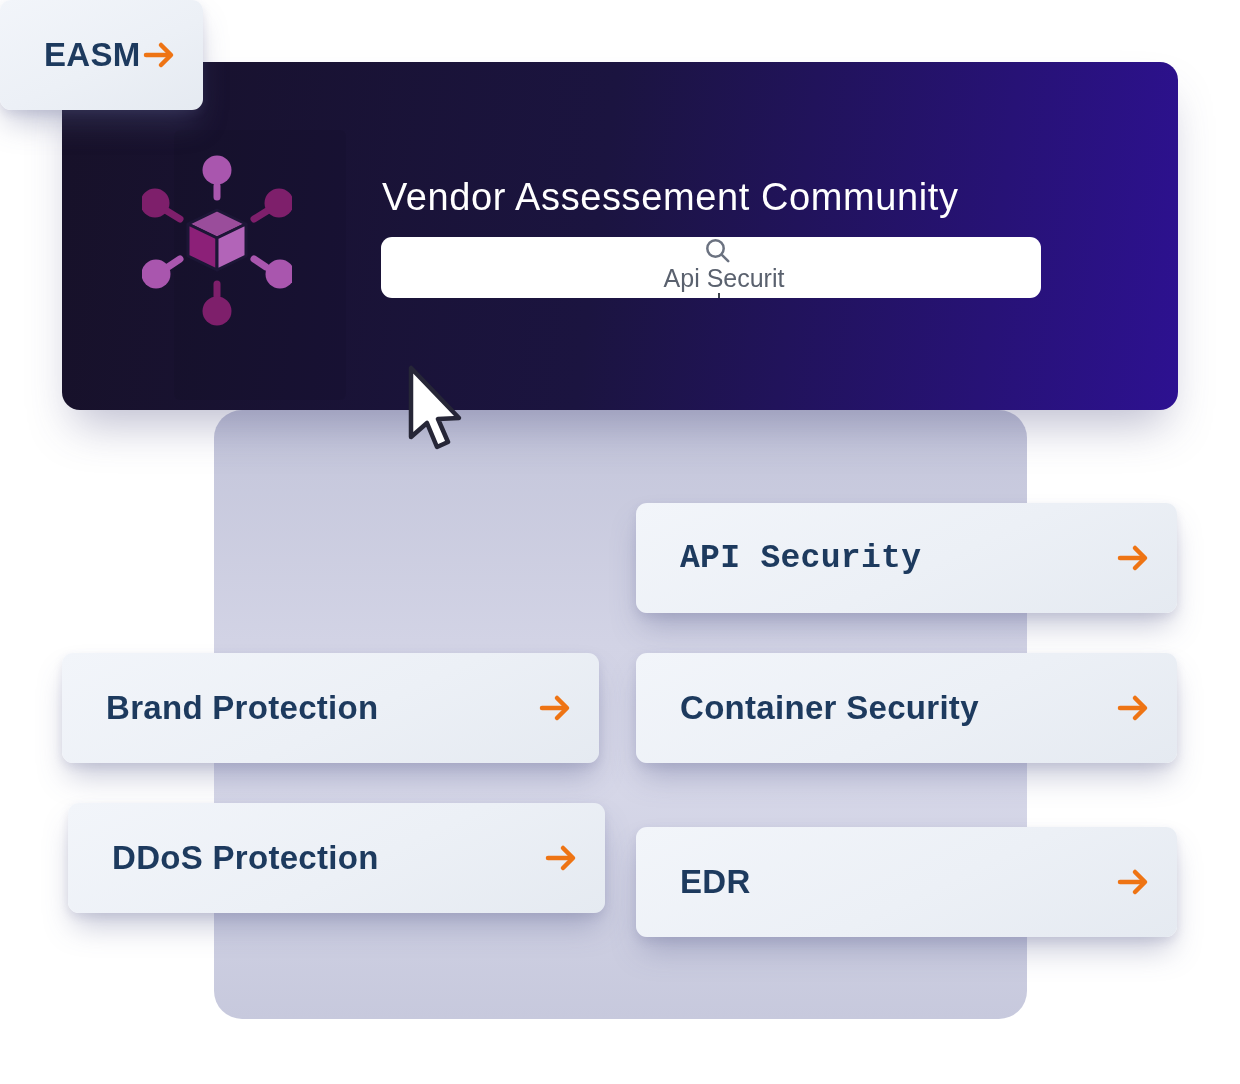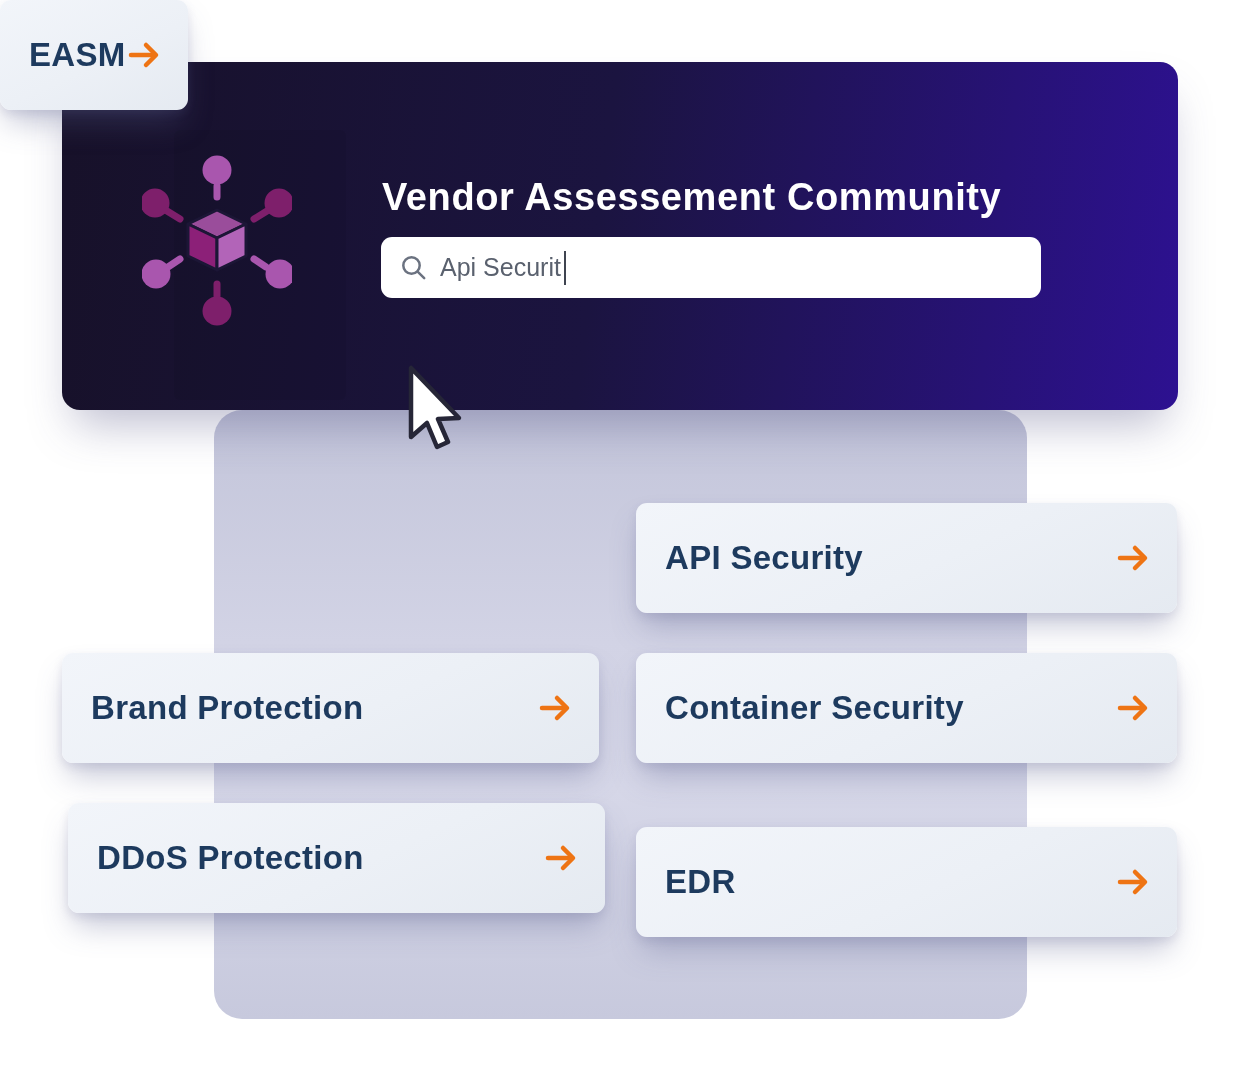--- a/index.html
+++ b/index.html
@@ -38,35 +38,36 @@
   }
   .hero-logo {
     position: absolute;
     left: 80px; top: 88px;
     width: 150px; height: 180px;
   }
   .hero-title {
     position: absolute;
     left: 320px; top: 114px;
     font-size: 38px;
-    font-weight: 700;
+    font-weight: 400;
     letter-spacing: 0.6px;
     color: #ffffff;
     white-space: nowrap;
   }
   .search-box {
     position: absolute;
     left: 319px; top: 175px;
     width: 660px; height: 61px;
     background: #ffffff;
     border-radius: 11px;
     display: flex;
     align-items: center;
-    padding-left: 19px;
+    padding-left: 13px;
     cursor: text;
+    flex-direction: column;
   }
   .search-box .mag { flex: 0 0 auto; display: block; }
   .search-text {
     margin-left: 13px;
     font-size: 25px;
     color: #5a616e;
     white-space: pre;
   }
   .text-caret {
     display: inline-block;
@@ -86,35 +87,35 @@
   
   .card {
     position: absolute;
     height: 110px;
     border-radius: 11px;
     background: linear-gradient(155deg, #f2f5fa 0%, #ecf0f6 55%, #e5eaf1 100%);
     box-shadow: 0 18px 30px -6px rgba(90, 95, 140, 0.35), 0 4px 10px rgba(90, 95, 140, 0.14);
     display: flex;
     align-items: center;
     justify-content: space-between;
-    padding: 0 24px 0 29px;
+    padding: 0 24px 0 44px;
     cursor: pointer;
     z-index: 10;
   }
   .card-label {
     font-size: 33px;
     font-weight: 700;
     letter-spacing: 0.3px;
     color: #1d3a5e;
     white-space: nowrap;
   }
   .card .arrow { flex: 0 0 auto; display: block; }
 
   .card:nth-of-type(1) { left: 62px;  top: 503px; width: 537px; }
-  .card:nth-of-type(2) { left: 636px; top: 503px; width: 541px; }
+  .card:nth-of-type(2) { left: 636px; top: 503px; width: 541px; font-family: Liberation Mono, monospace; }
   .card:nth-of-type(3) { left: 62px;  top: 653px; width: 537px; text-align: center; }
   .card:nth-of-type(4) { left: 636px; top: 653px; width: 541px; }
   .card:nth-of-type(5) { left: 68px;  top: 803px; width: 537px; }
   .card:nth-of-type(6) { left: 636px; top: 803px; width: 541px; margin-top: 24px; }
 </style>
 </head>
 <body>
 
 <div class="backdrop-panel"></div>
 

